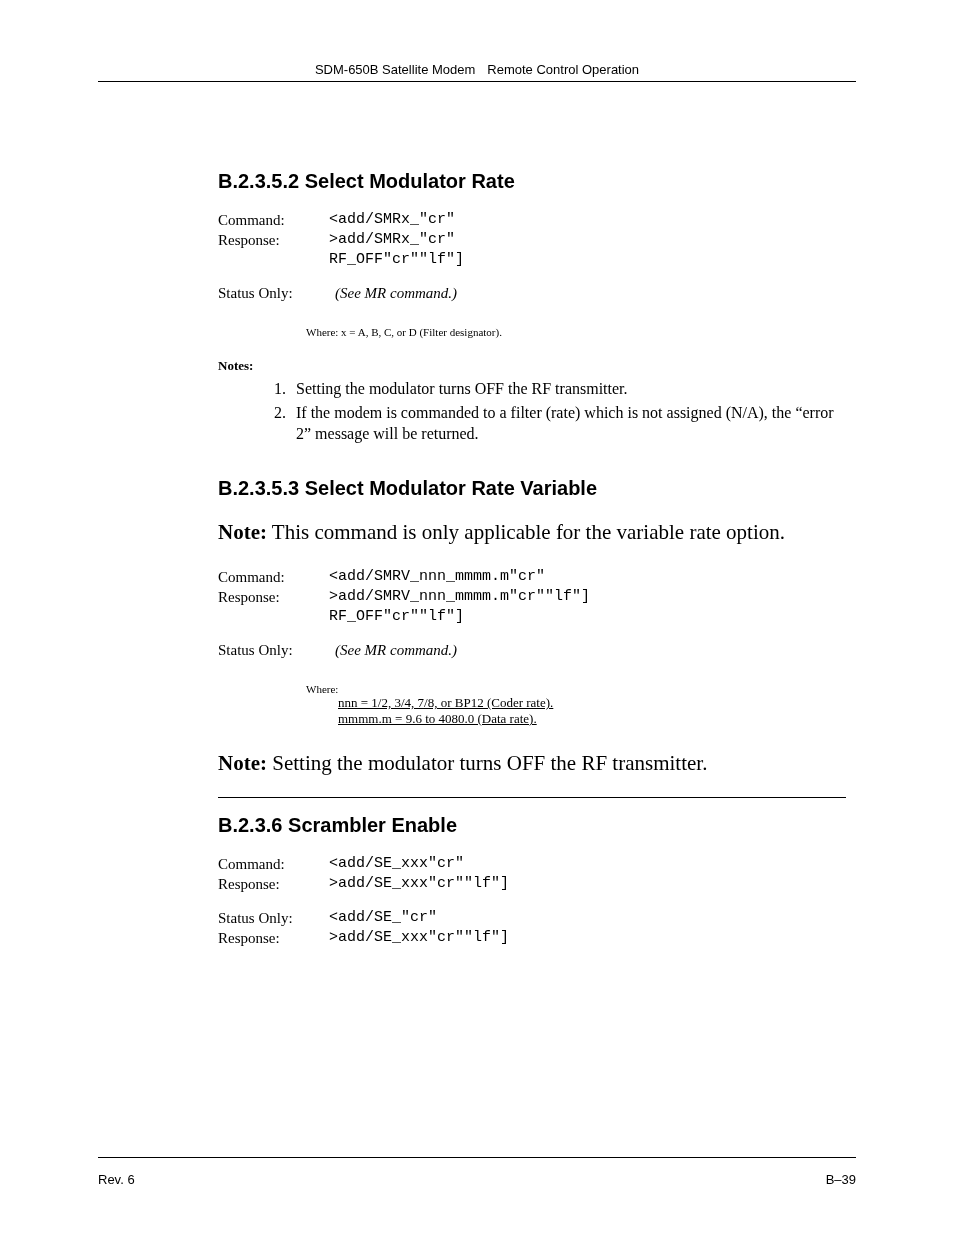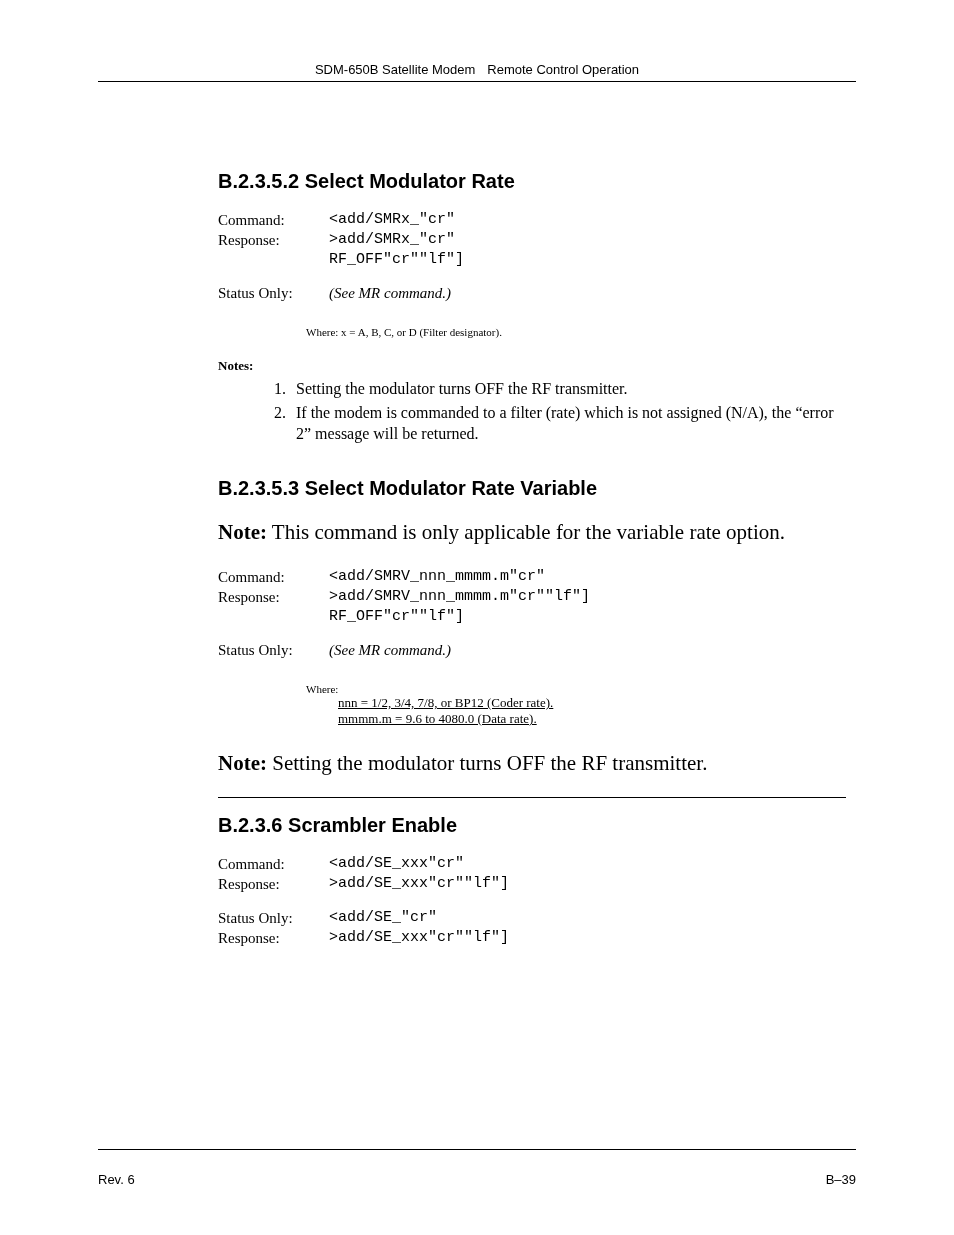--- a/index.html
+++ b/index.html
@@ -24,36 +24,36 @@
   h2 {
     font-family: Arial, Helvetica, sans-serif;
     font-weight: bold;
     font-size: 20px;
     margin-bottom: 18px;
   }
   .sect-divider { border-top: 1.6px solid #000; margin: 20px 0 16px 0; }
   .cmd-row { display: flex; font-size: 15px; margin-bottom: 1px; line-height: 1.25; gap: 23px; }
   .cmd-label { width: 88px; flex: 0 0 88px; }
   .mono { font-family: "Courier New", Courier, monospace; font-size: 15px; white-space: pre; }
-  .ital { font-style: italic; }
+  .ital { font-style: italic; margin-left: 6px; }
   .where { font-size: 11px; margin-left: 88px; }
   .where-indent { font-size: 13px; margin-left: 120px; text-decoration: underline; }
   .para { font-size: 21px; line-height: 1.35; }
   .notes-h { font-size: 13px; font-weight: bold; margin-top: 20px; margin-bottom: 4px; }
   ol.notes-list { list-style: decimal; padding-left: 72px; font-size: 16px; line-height: 1.35; }
   ol.notes-list li { padding-left: 6px; margin-bottom: 2px; }
   .gap-sm { height: 14px; }
   .gap-md { height: 22px; }
   .gap-lg { height: 30px; }
   .ftr {
     position: absolute;
     left: 98px; right: 98px;
     bottom: 48px;
     border-top: 1.6px solid #000;
-    padding-top: 22px;
+    padding-top: 14px;
     display: flex;
     justify-content: space-between;
     font-family: Arial, Helvetica, sans-serif;
     font-size: 13px;
   }
   .b { font-weight: bold; }
 </style>
 </head>
 <body>
 

